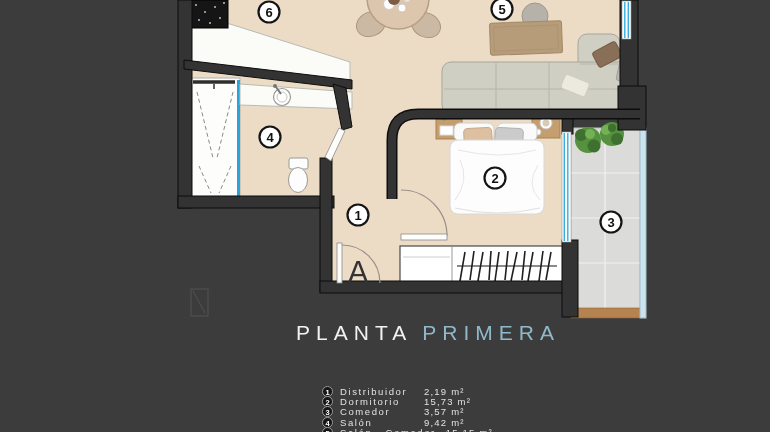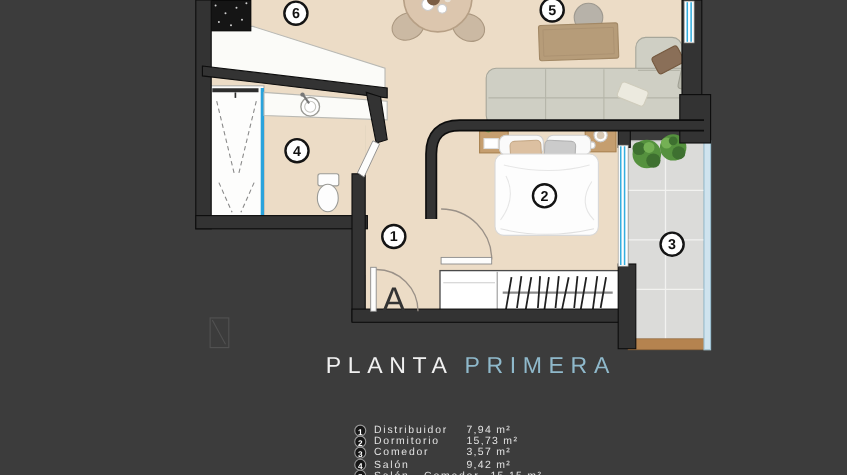--- a/index.html
+++ b/index.html
@@ -230,21 +230,21 @@
     <div class="main-title">
       <span>PLANTA</span><span class="accent">PRIMERA</span>
     </div>
   </div>
 
   
   <div class="legend">
     <div class="lrow">
       <span class="bullet">1</span>
       <span class="lname">Distribuidor</span>
-      <span class="lval">7,94 m²</span>
+      <span class="lval">2,19 m²</span>
     </div>
     <div class="lrow">
       <span class="bullet">2</span>
       <span class="lname">Dormitorio</span>
       <span class="lval">15,73 m²</span>
     </div>
     <div class="lrow">
       <span class="bullet">3</span>
       <span class="lname">Comedor</span>
       <span class="lval">3,57 m²</span>

